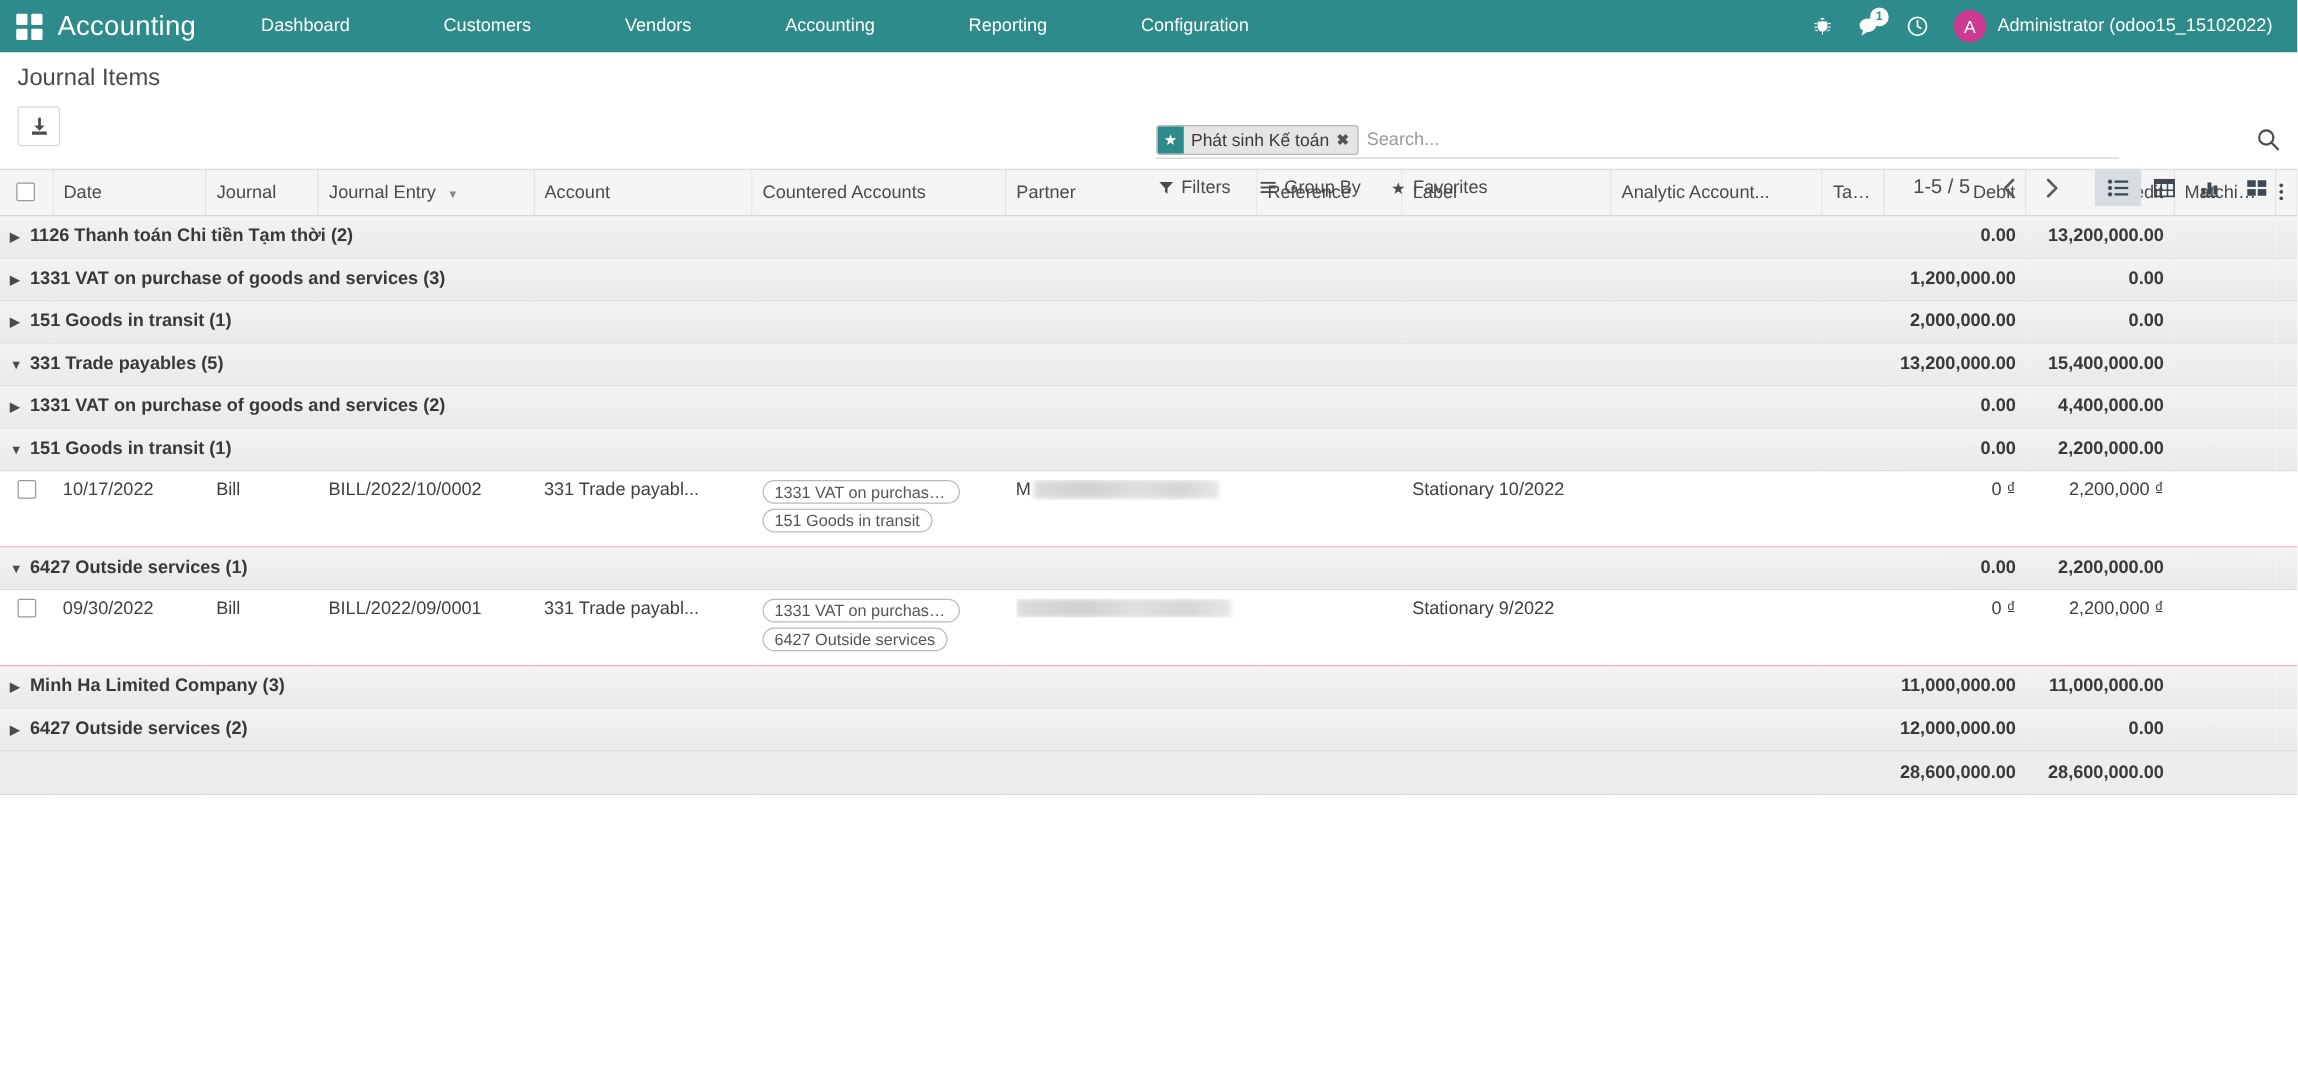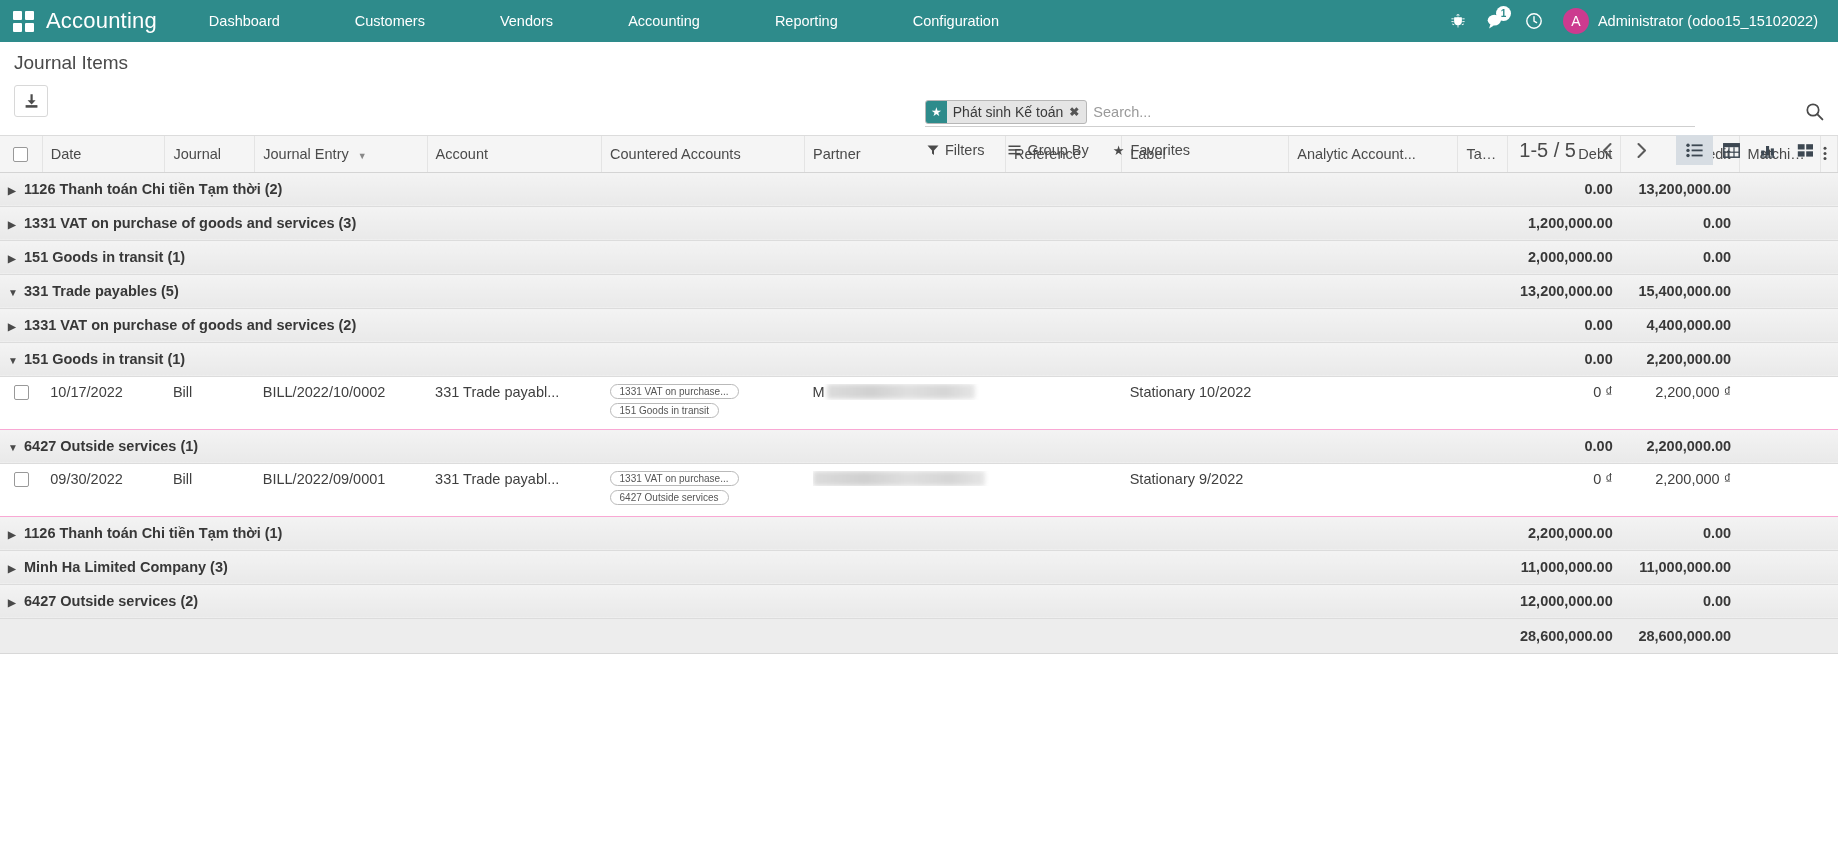--- a/index.html
+++ b/index.html
@@ -209,21 +209,21 @@
     margin-right: 10px;
     white-space: nowrap;
   }
   .cp-right {
     margin-left: auto;
     display: flex;
     align-items: center;
     gap: 0;
   }
   .pager-count {
-    font-size: 20px;
+    font-size: 16px;
     color: #4a4a4a;
     margin-right: 14px;
     white-space: nowrap;
   }
   .pager-btn {
     width: 34px; height: 30px;
     display: flex; align-items: center; justify-content: center;
     cursor: pointer;
     color: #5a5a5a;
     font-size: 18px;
@@ -321,21 +321,21 @@
     overflow: hidden;
     text-overflow: ellipsis;
     background: #ffffff;
   }
   tr.data-row td.num { text-align: right; }
   .tag {
     display: inline-block;
     border: 1px solid #b9b9b9;
     border-radius: 11px;
     padding: 1px 9px;
-    font-size: 10px;
+    font-size: 13px;
     color: #555;
     background: #fff;
     margin-bottom: 4px;
     max-width: 158px;
     overflow: hidden;
     text-overflow: ellipsis;
     white-space: nowrap;
     vertical-align: top;
   }
   .tag-wrap { display: flex; flex-direction: column; align-items: flex-start; gap: 0; }
@@ -669,27 +669,20 @@
           <td></td>
           <td>Stationary 9/2022</td>
           <td></td>
           <td></td>
           <td class="num">0 ₫</td>
           <td class="num">2,200,000 ₫</td>
           <td></td>
           <td></td>
         </tr>
         <tr class="group-row">
-          <td colspan="11" class="g-lvl2"><span class="caret">▶</span><span>1126 Thanh toán Chi tiền Tạm thời (1)</span></td>
-          <td class="num">2,200,000.00</td>
-          <td class="num">0.00</td>
-          <td></td>
-          <td></td>
-        </tr>
-        <tr class="group-row">
           <td colspan="11" class="g-lvl1"><span class="caret">▶</span><span>Minh Ha Limited Company (3)</span></td>
           <td class="num">11,000,000.00</td>
           <td class="num">11,000,000.00</td>
           <td></td>
           <td></td>
         </tr>
         <tr class="group-row">
           <td colspan="11" class="g-lvl0"><span class="caret">▶</span><span>6427 Outside services (2)</span></td>
           <td class="num">12,000,000.00</td>
           <td class="num">0.00</td>

